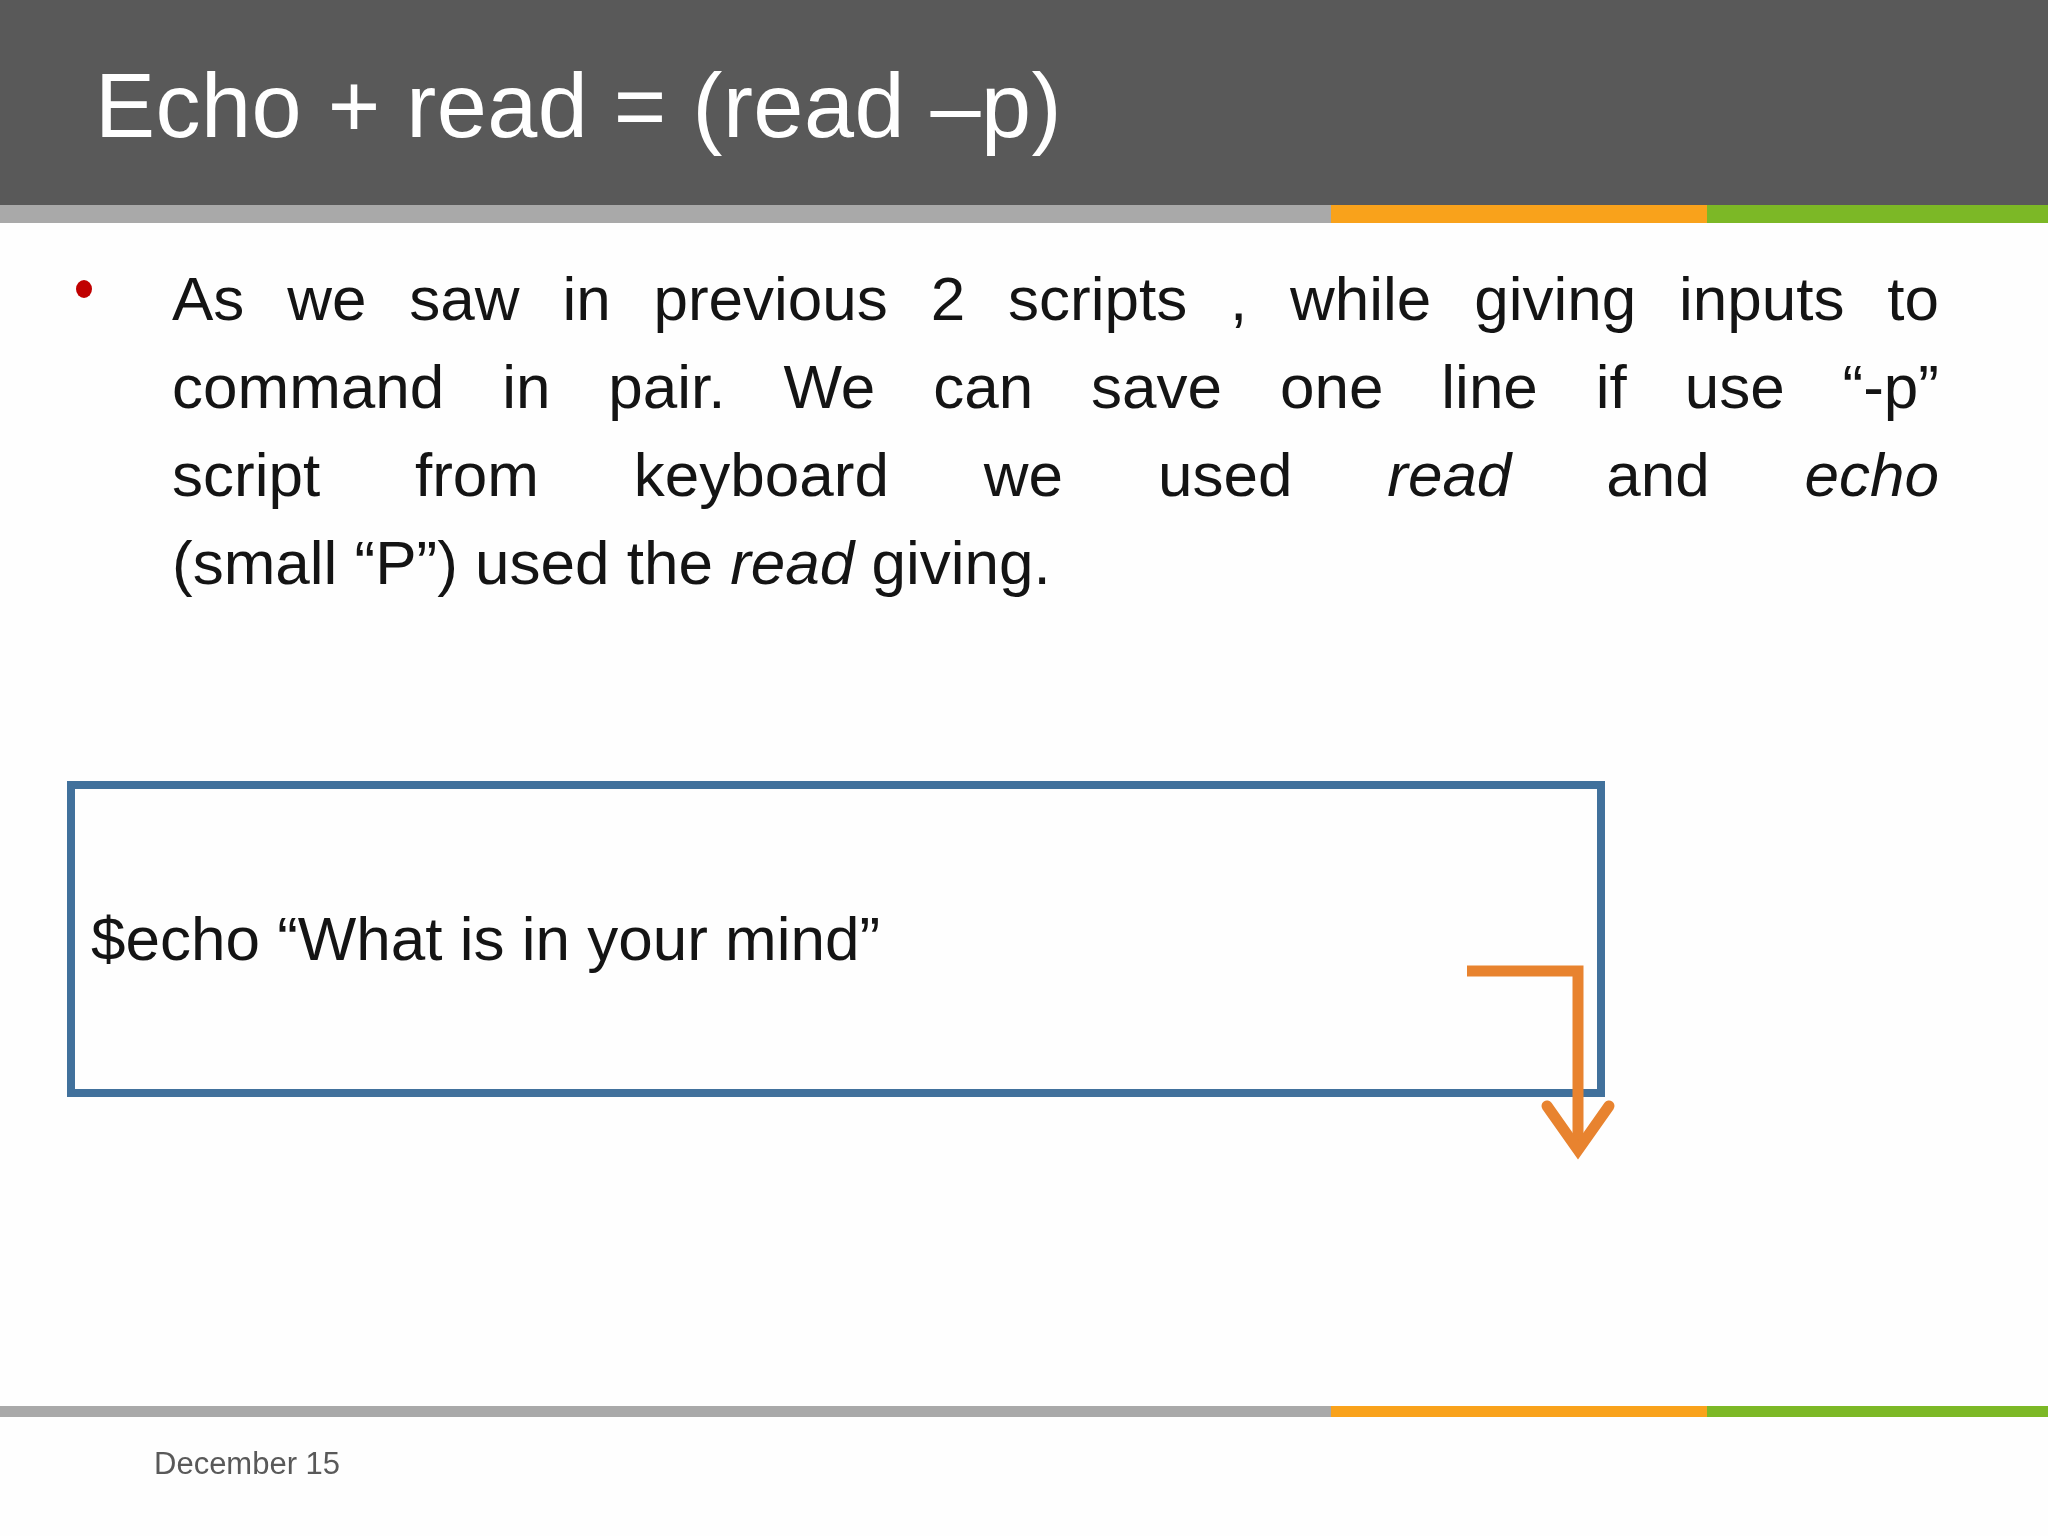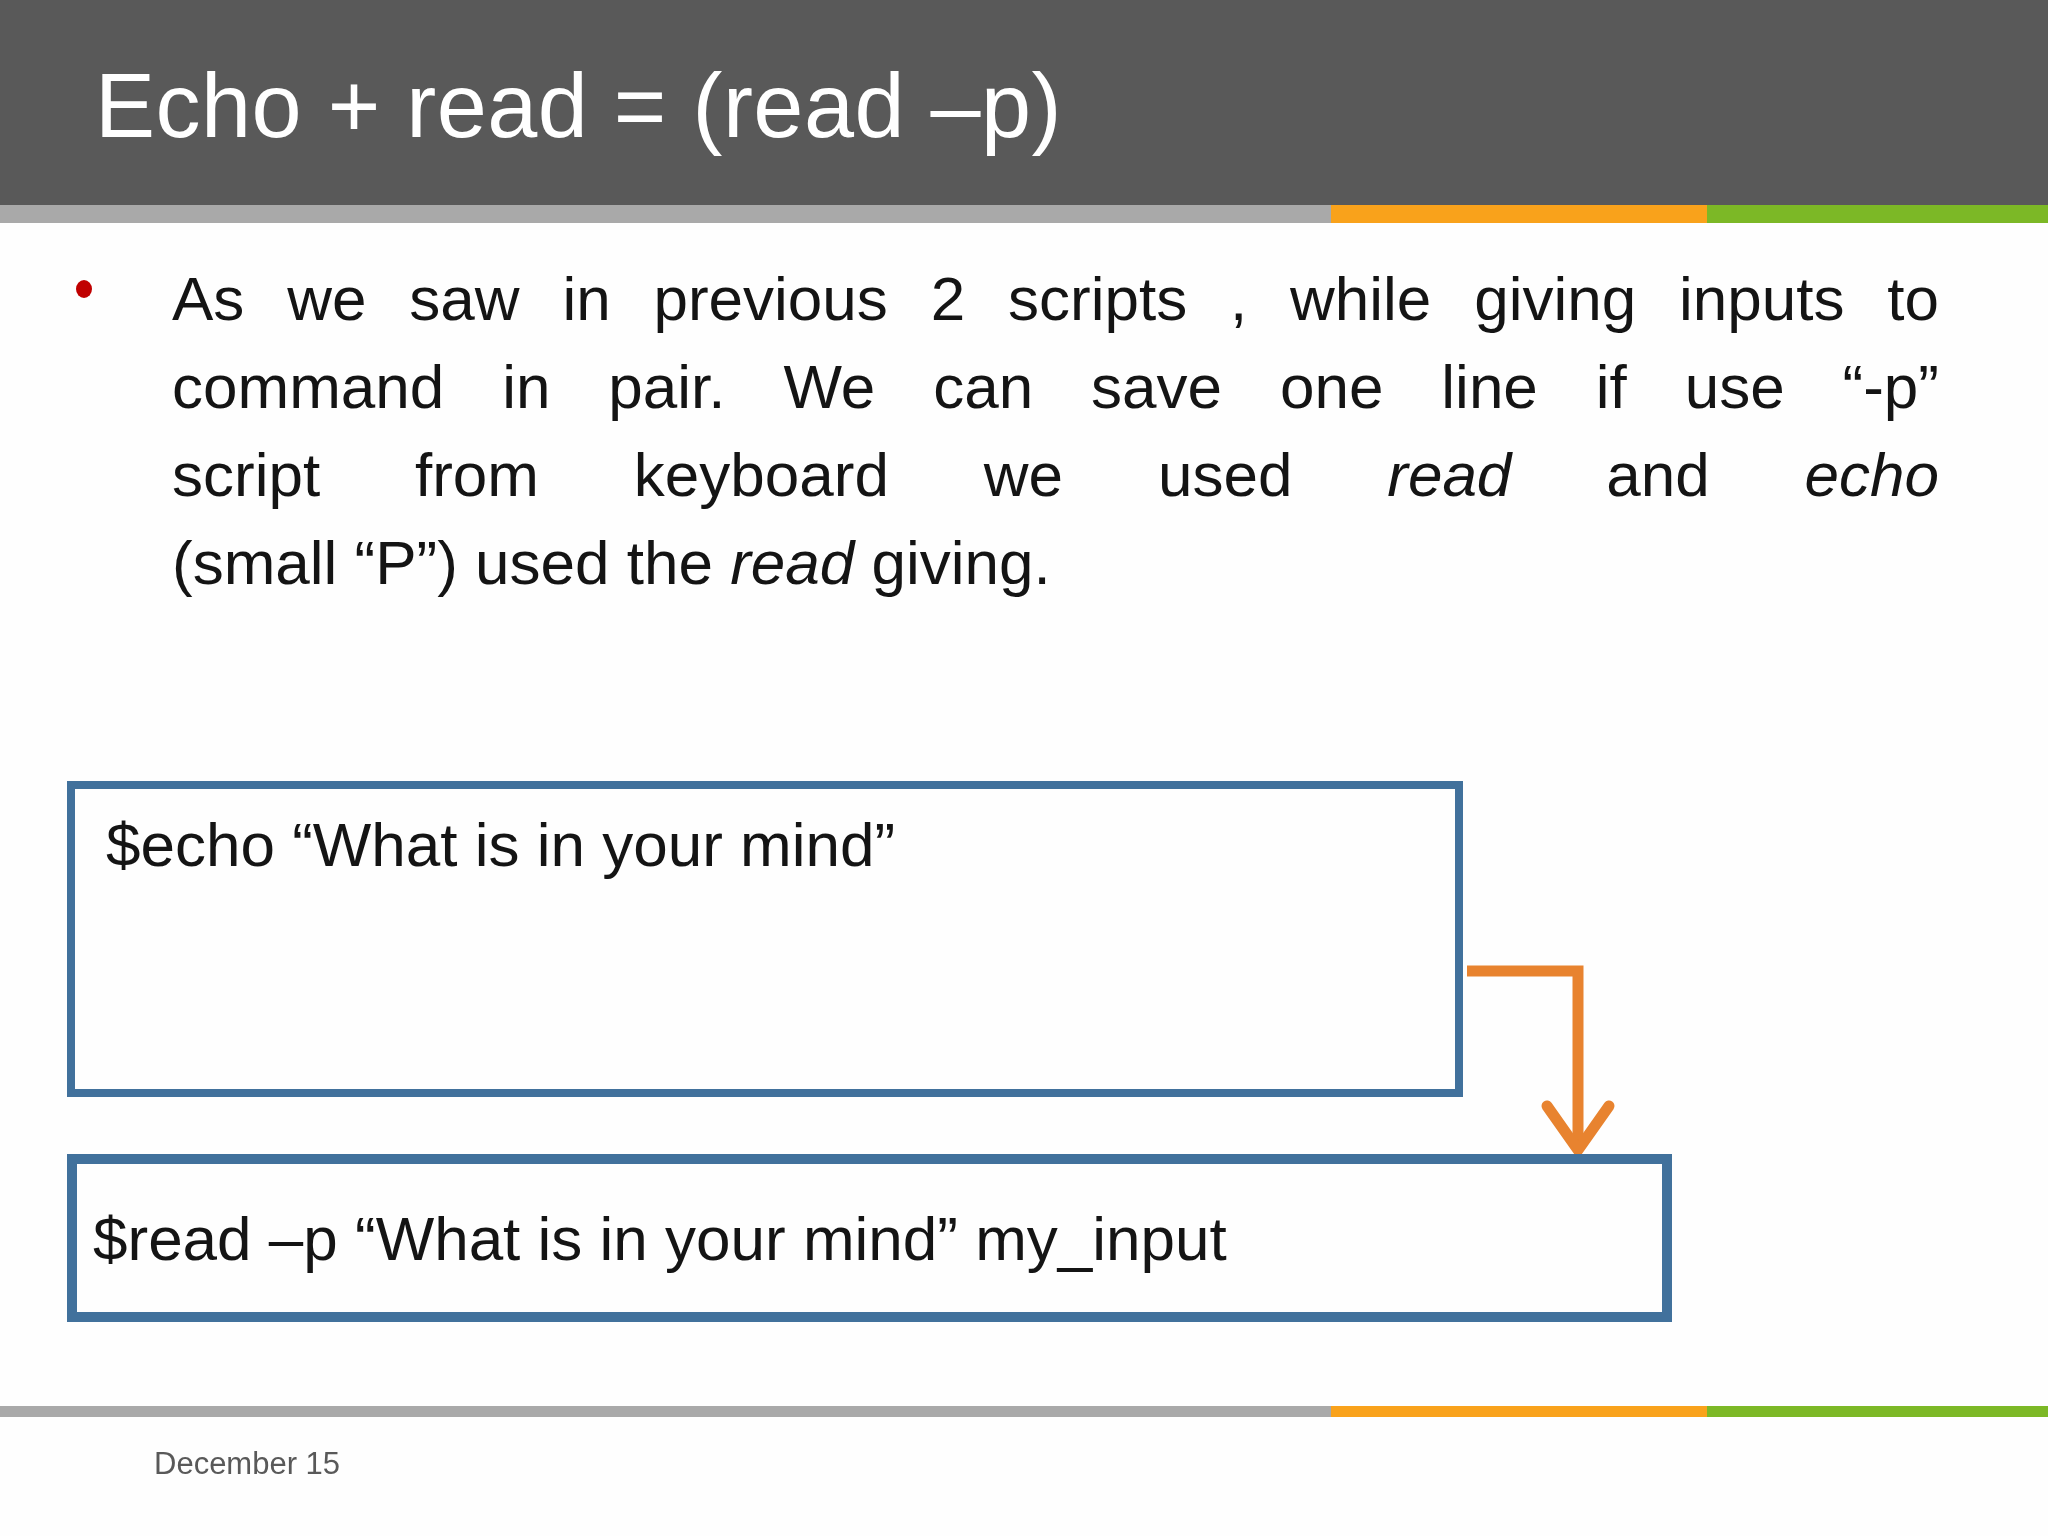--- a/index.html
+++ b/index.html
@@ -42,23 +42,23 @@
   .lline{text-align:left;}
   .it{font-style:italic;}
 
   
   .code-box{
     position:absolute;background:#fefefe;box-sizing:border-box;
     border:8px solid #41719c;font-size:62px;color:#141414;
     white-space:pre-wrap;
   }
   .code-box-1{
-    left:67px;top:781px;width:1396px;height:316px;
-    display:flex;flex-direction:column;justify-content:flex-start;
-    padding-left:31px;line-height:112px;
+    left:67px;top:781px;width:1538px;height:316px;
+    display:flex;flex-direction:column;justify-content:center;
+    padding-left:16px;line-height:112px;
   }
   .code-box-2{
     left:67px;top:1154px;width:1605px;height:168px;border-width:10px;
     display:flex;align-items:center;padding-left:16px;
   }
 
   
   .flow-arrow{position:absolute;left:1447px;top:958px;}
 
   
@@ -92,23 +92,20 @@
 
   <div class="code-box code-box-1">
     <div>$echo “What is in your mind”</div>
   </div>
 
   <svg class="flow-arrow" width="190" height="210" viewBox="0 0 190 210">
     <path d="M 20 13 H 131 V 192" fill="none" stroke="#e8832f" stroke-width="11"></path>
     <path d="M 100 148 L 131 192 L 162 148" fill="none" stroke="#e8832f" stroke-width="11" stroke-linecap="round" stroke-linejoin="miter"></path>
   </svg>
 
-  <div class="code-box code-box-2">
-    <div>$read –p “What is in your mind” my_input</div>
-  </div>
 
   <div class="stripe stripe-bottom">
     <div class="seg-gray"></div>
     <div class="seg-orange"></div>
     <div class="seg-green"></div>
   </div>
 
   <div class="slide-date">December 15</div>
 
 </div>

